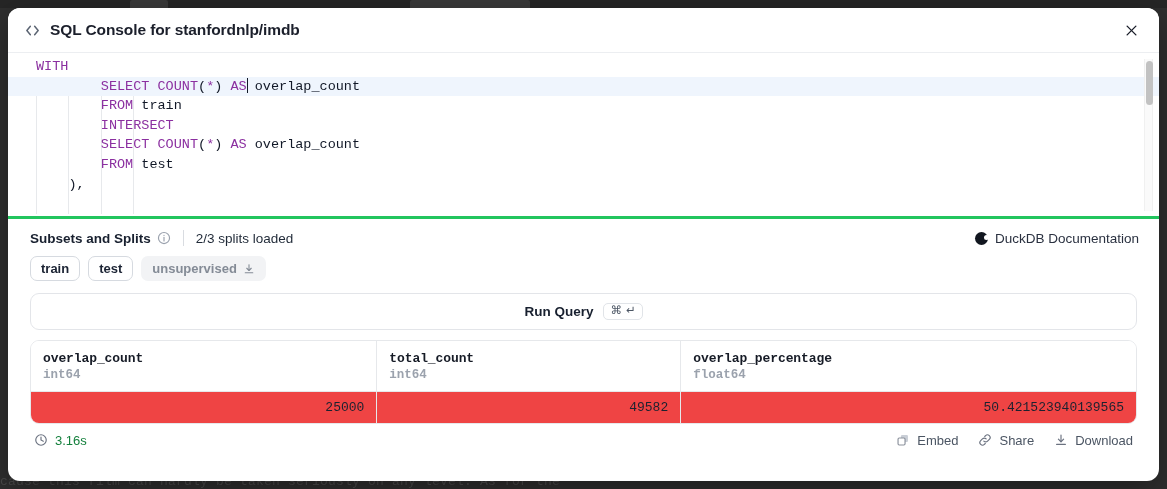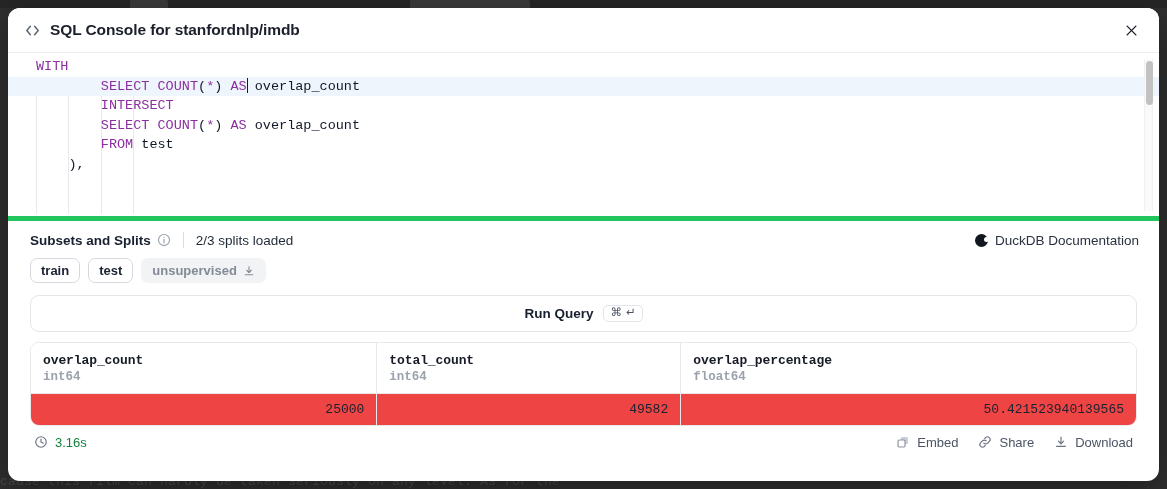--- a/index.html
+++ b/index.html
@@ -137,21 +137,21 @@
   .editor-thumb {
     position: absolute;
     left: 1px; top: 2px;
     width: 7px; height: 44px;
     background: #c2c2c2;
     border-radius: 4px;
   }
   
   .subsets-bar {
     flex: 0 0 auto;
-    border-top: 5px solid #22c55e;
+    border-top: 3px solid #22c55e;
     padding: 11px 20px 0 22px;
     display: flex;
     align-items: center;
   }
   .subsets-title {
     font-size: 13.5px;
     font-weight: 700;
     color: #18202f;
   }
   .info-icon {
@@ -364,20 +364,21 @@
   <div class="editor-wrap">
     <div class="guides" id="guides">
         <div class="guide" style="left: 28px; height: 137.2px;"></div>
         <div class="guide" style="left: 60.48px; height: 137.2px;"></div>
         <div class="guide" style="left: 92.96px; height: 137.2px;"></div>
         <div class="guide" style="left: 125.44px; height: 137.2px;"></div>
       </div>
     <div class="editor" id="editor">
         <div class="line"><span class="kw">WITH</span></div>
         <div class="line active">        <span class="kw">SELECT COUNT</span>(<span class="kw">*</span>) <span class="kw">AS</span><span class="caret"></span> overlap_count</div>
+        <div class="line">        <span class="kw">FROM</span> train</div>
         <div class="line">        <span class="kw">INTERSECT</span></div>
         <div class="line">        <span class="kw">SELECT COUNT</span>(<span class="kw">*</span>) <span class="kw">AS</span> overlap_count</div>
         <div class="line">        <span class="kw">FROM</span> test</div>
         <div class="line">    ),</div>
       </div>
     <div class="editor-scrollbar">
       <div class="editor-thumb"></div>
     </div>
   </div>
 

